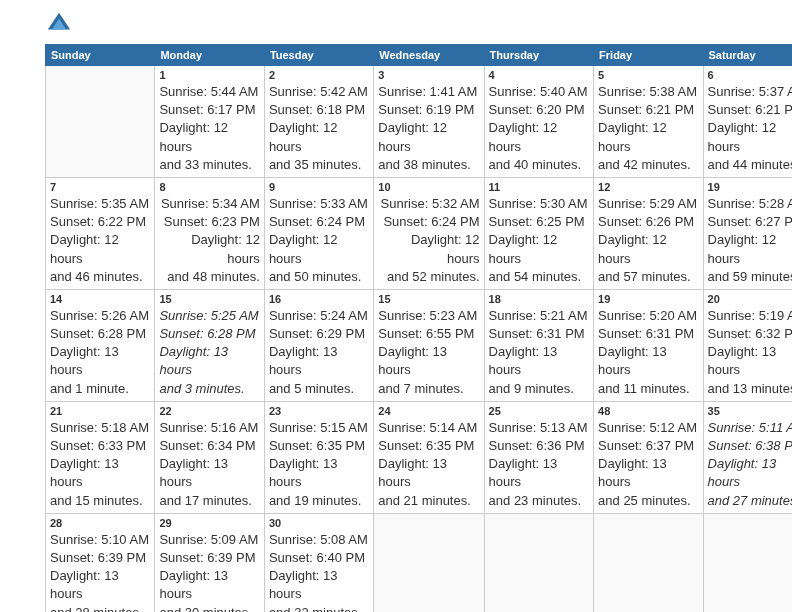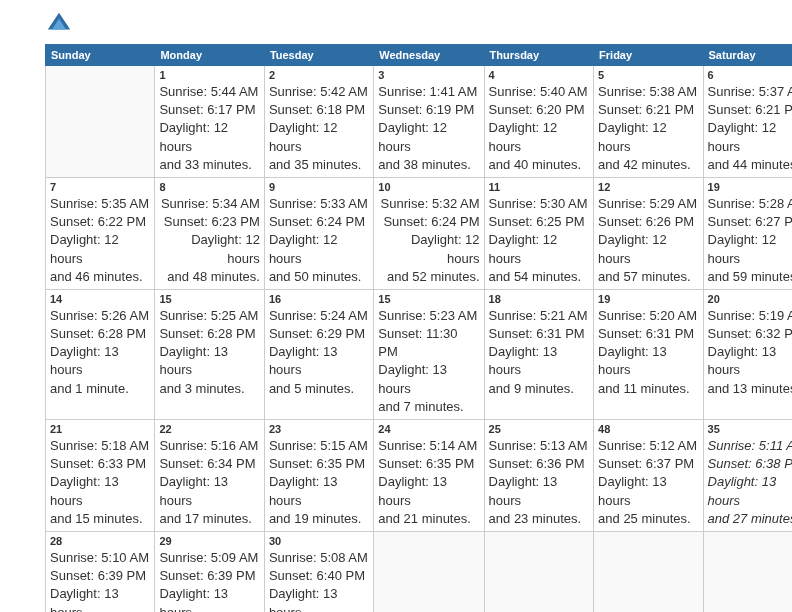--- a/index.html
+++ b/index.html
@@ -222,36 +222,36 @@
         <tr>
           <td>
             <span class="day-num">14</span>
             <div class="cell-text" style="white-space: pre-line;">Sunrise: 5:26 AM
 Sunset: 6:28 PM
 Daylight: 13 hours
 and 1 minute.</div>
           </td>
           <td>
             <span class="day-num">15</span>
-            <div class="cell-text" style="white-space: pre-line;">Sunrise: 5:25 AM
+            <div class="cell-text" style="white-space: pre-line; font-style: italic;">Sunrise: 5:25 AM
 Sunset: 6:28 PM
 Daylight: 13 hours
 and 3 minutes.</div>
           </td>
           <td>
             <span class="day-num">16</span>
             <div class="cell-text" style="white-space: pre-line;">Sunrise: 5:24 AM
 Sunset: 6:29 PM
 Daylight: 13 hours
 and 5 minutes.</div>
           </td>
           <td>
             <span class="day-num">15</span>
             <div class="cell-text" style="white-space: pre-line;">Sunrise: 5:23 AM
-Sunset: 11:30 PM
+Sunset: 6:55 PM
 Daylight: 13 hours
 and 7 minutes.</div>
           </td>
           <td>
             <span class="day-num">18</span>
             <div class="cell-text" style="white-space: pre-line;">Sunrise: 5:21 AM
 Sunset: 6:31 PM
 Daylight: 13 hours
 and 9 minutes.</div>
           </td>

